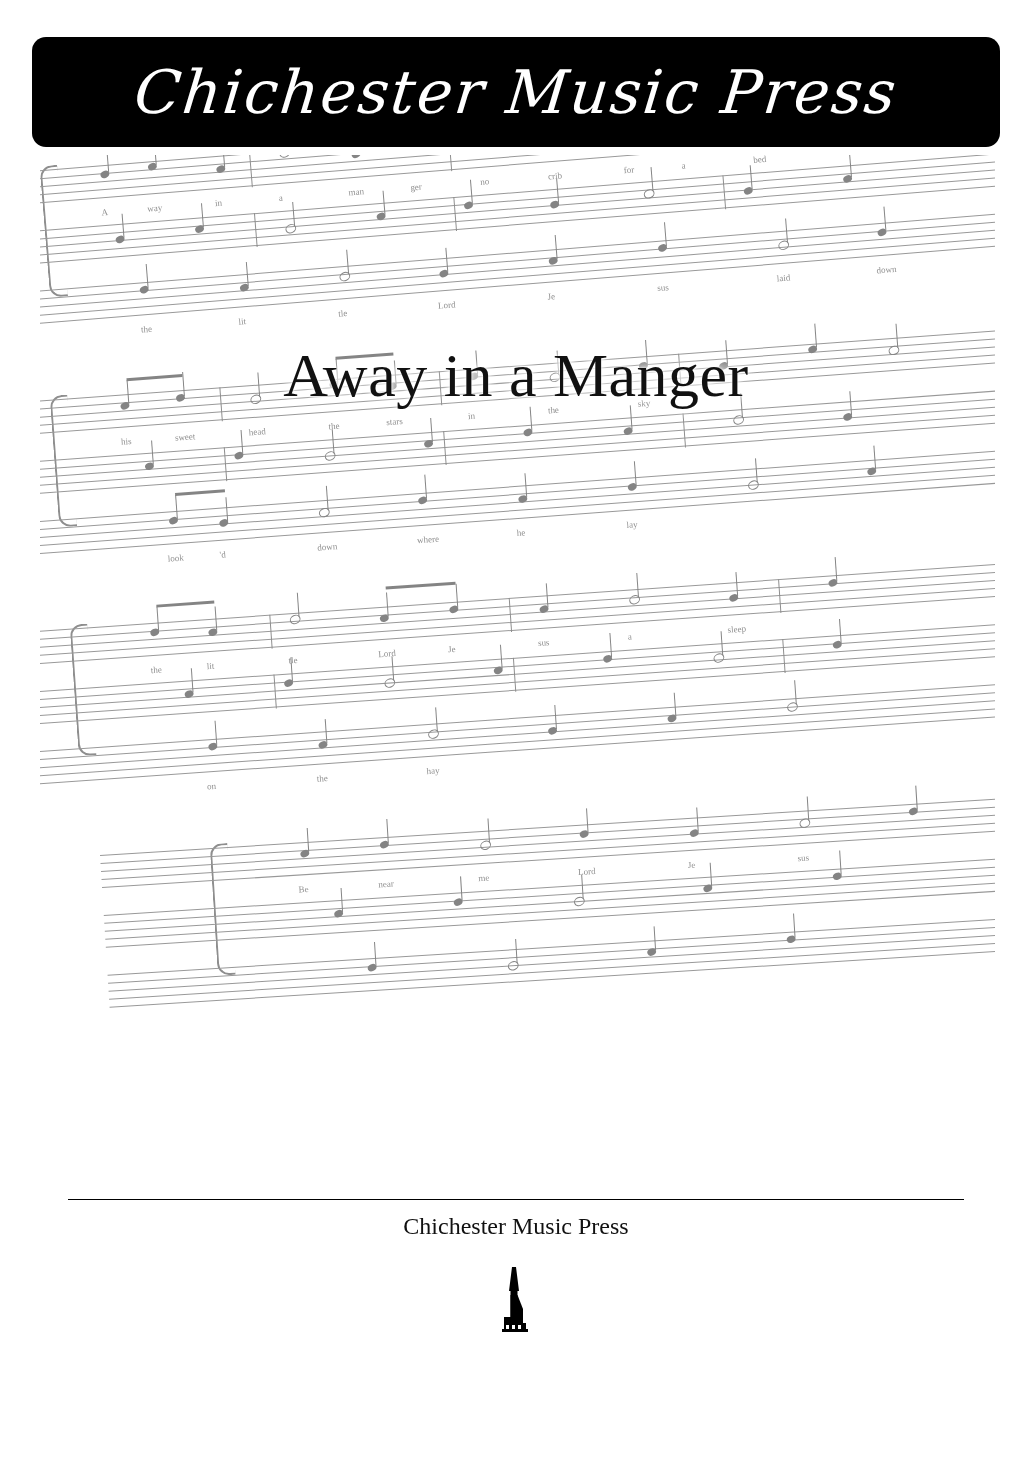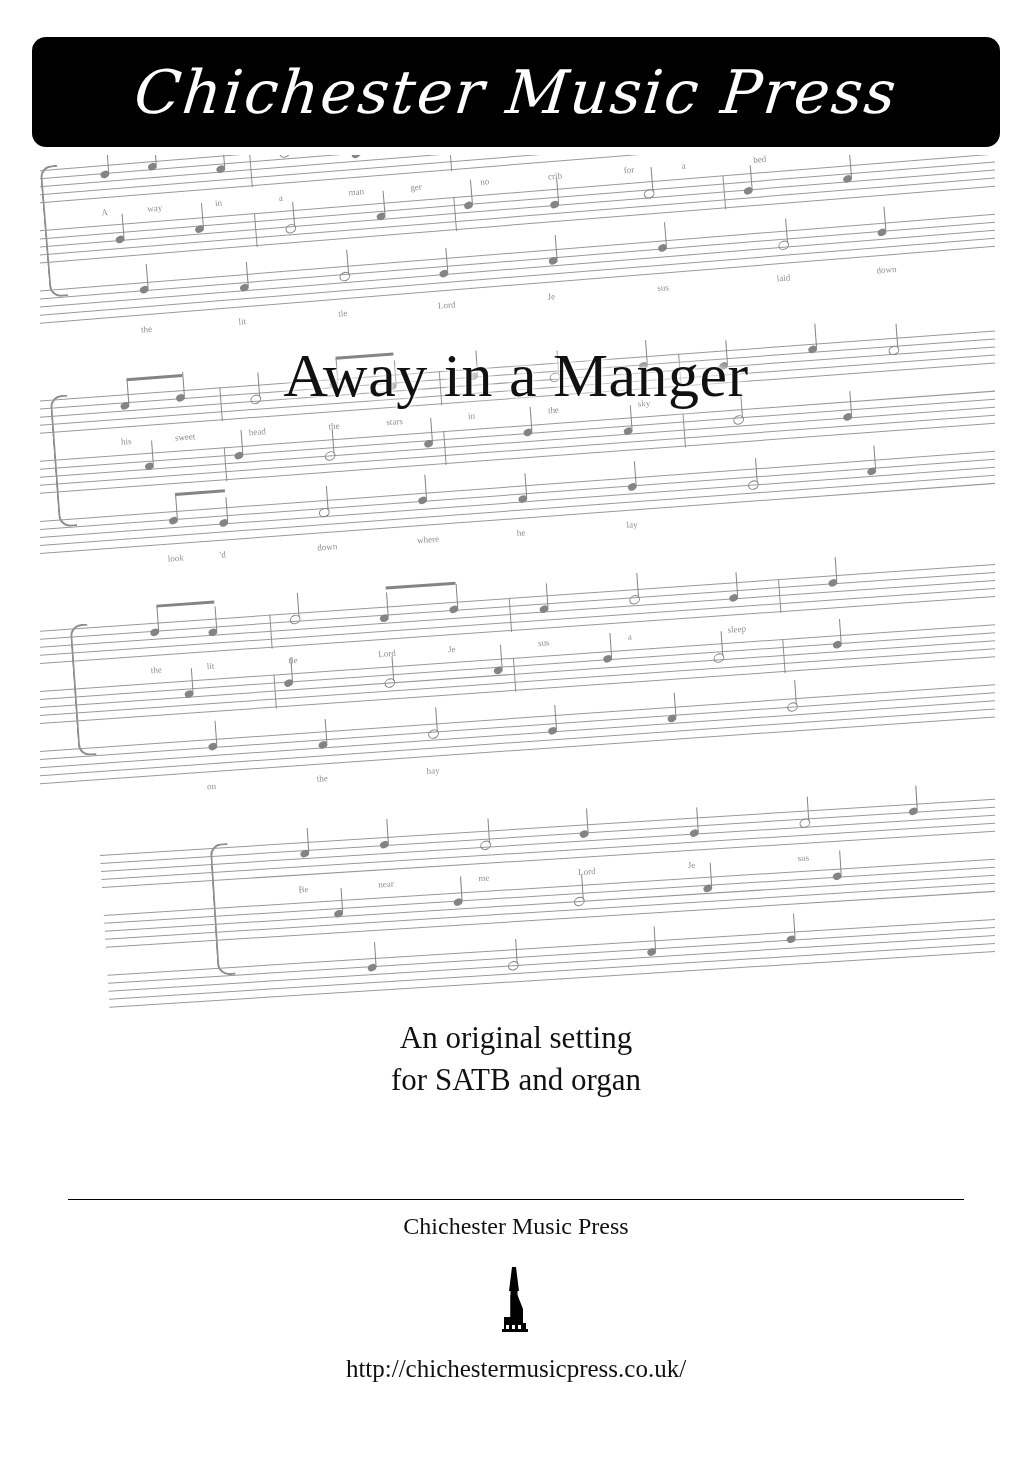--- a/index.html
+++ b/index.html
@@ -571,38 +571,33 @@
           <div class="nh" style="left:680px; top:16px;"></div>
             <div class="stem" style="left:688px; top:-6px;"></div>
         </div>
       </div>
     </div>
 
   </div>
 
   <div class="title">Away in a Manger</div>
 
-  <div class="subtitle">
-    <div>An original setting</div>
-    <div>for SATB and organ</div>
-  </div>
 
 
   <div class="rule"></div>
   <div class="imprint">Chichester Music Press</div>
 
   <div class="logo">
     <svg width="60" height="75" viewBox="0 0 60 75">
       <polygon points="26,2 30,2 33,26 23,26" fill="#000000"></polygon>
       <rect x="24.5" y="26" width="7" height="30" fill="#000000"></rect>
       <polygon points="24.5,30 31.5,30 37,44 37,62 24.5,62" fill="#000000"></polygon>
       <rect x="18" y="52" width="8" height="12" fill="#000000"></rect>
       <rect x="18" y="58" width="22" height="8" fill="#000000"></rect>
       <rect x="20" y="60" width="3" height="5" fill="#ffffff"></rect>
       <rect x="26" y="60" width="3" height="5" fill="#ffffff"></rect>
       <rect x="32" y="60" width="3" height="5" fill="#ffffff"></rect>
       <rect x="16" y="64" width="26" height="3" fill="#000000"></rect>
     </svg>
   </div>
 
-  <div class="url">http://chichestermusicpress.co.uk/</div>
 
 </div>
 
 </body></html>

